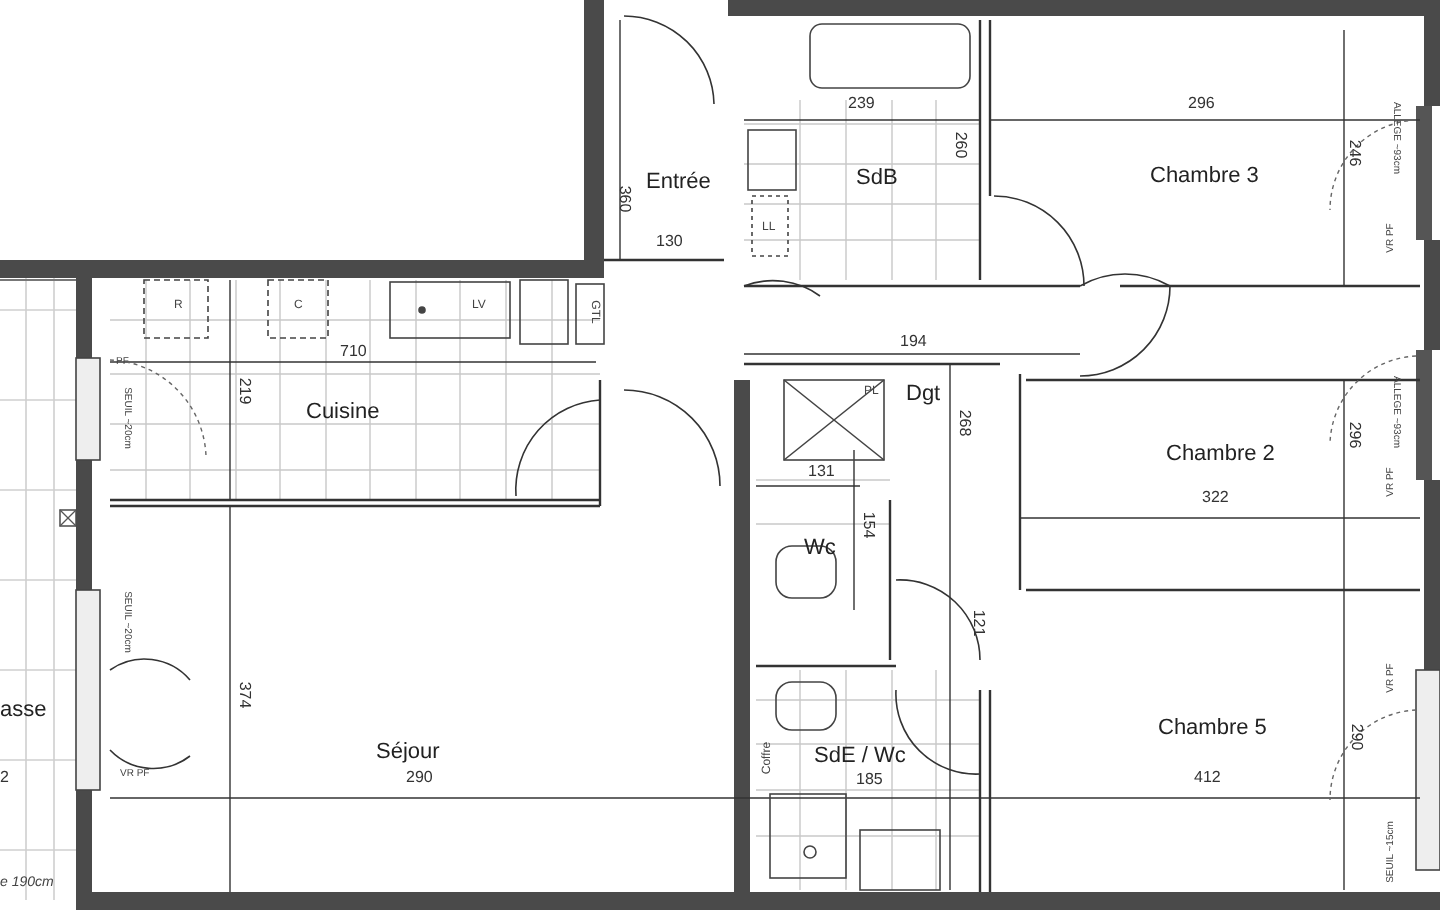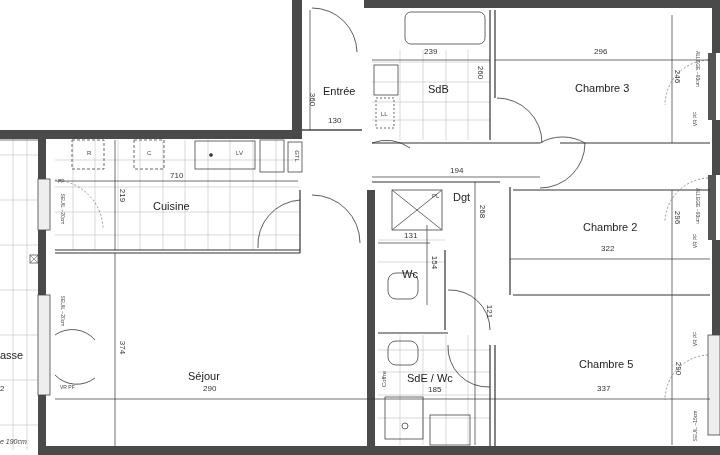--- a/index.html
+++ b/index.html
@@ -195,21 +195,21 @@
   <span class="lbl dim" style="left:450px;top:166px">194</span>
   <span class="lbl dim vert" style="left:476px;top:207px">268</span>
   <span class="lbl dim vert" style="left:671px;top:213px">296</span>
   <span class="lbl dim" style="left:404px;top:231px">131</span>
   <span class="lbl dim vert" style="left:428px;top:258px">154</span>
   <span class="lbl dim" style="left:601px;top:244px">322</span>
   <span class="lbl dim vert" style="left:483px;top:307px">121</span>
   <span class="lbl dim vert" style="left:116px;top:343px">374</span>
   <span class="lbl dim" style="left:203px;top:384px">290</span>
   <span class="lbl dim" style="left:428px;top:385px">185</span>
-  <span class="lbl dim" style="left:597px;top:384px">337</span>
+  <span class="lbl dim" style="left:597px;top:384px">412</span>
   <span class="lbl dim vert" style="left:672px;top:364px">290</span>
   <span class="lbl dim" style="left:0px;top:384px">2</span>
 
   <span class="lbl fix" style="left:87px;top:150px">R</span>
   <span class="lbl fix" style="left:147px;top:150px">C</span>
   <span class="lbl fix" style="left:236px;top:150px">LV</span>
   <span class="lbl fix vert" style="left:291px;top:153px">GTL</span>
   <span class="lbl fix" style="left:381px;top:111px">LL</span>
   <span class="lbl fix" style="left:432px;top:193px">PL</span>
   <span class="lbl fix" style="left:376px;top:376px;transform:rotate(-90deg)">Coffre</span>

